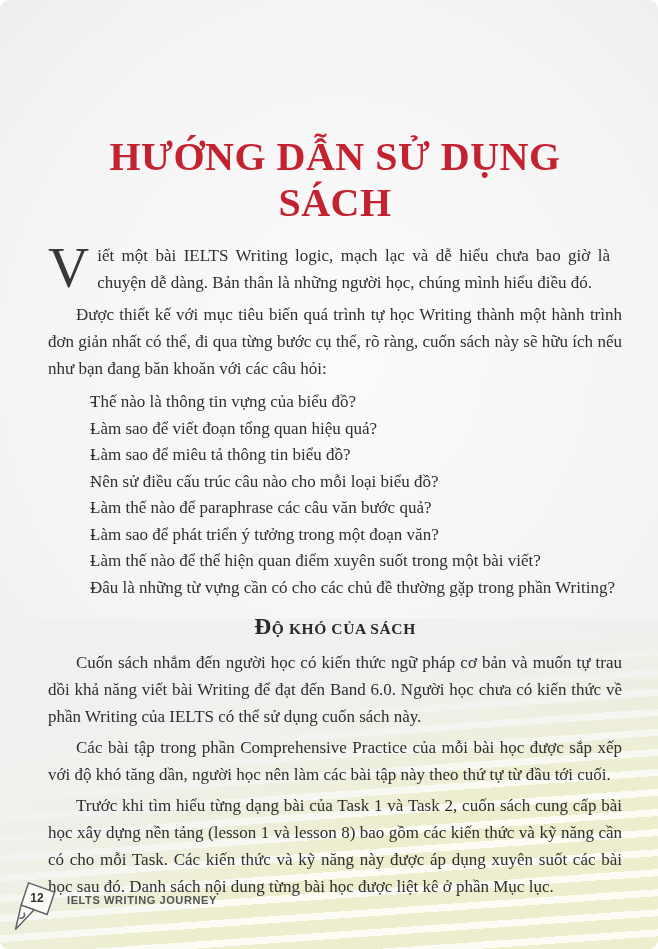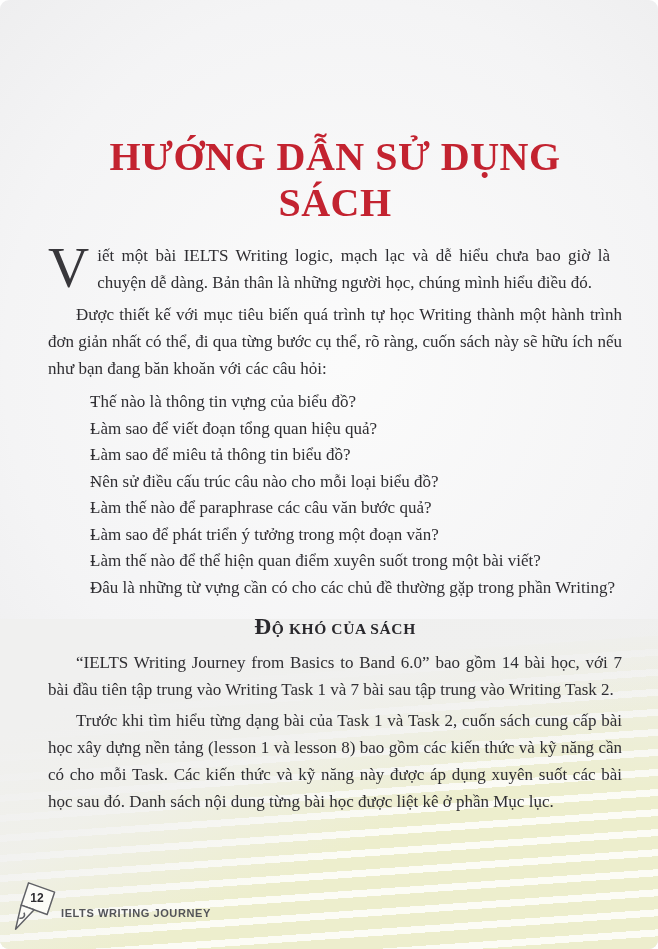--- a/index.html
+++ b/index.html
@@ -90,22 +90,22 @@
     text-indent: 0;
   }
   .section-heading::first-letter {
     font-size: 23.5px;
   }
 
   .footer {
     position: absolute;
     left: 13px; bottom: 16px;
     display: flex;
-    align-items: flex-end;
-    gap: 2px;
+    align-items: center;
+    gap: 8px;
   }
   .page-badge { width: 46px; height: 52px; flex: 0 0 auto; }
   .brand {
     font-family: "Liberation Sans", sans-serif;
     font-size: 11.5px;
     font-weight: 700;
     letter-spacing: 0.6px;
     color: #535458;
     transform: scaleX(0.96);
     transform-origin: left center;
@@ -157,22 +157,23 @@
         <span class="q-dash">-</span>
         <span class="q-text">Làm thế nào để thể hiện quan điểm xuyên suốt trong một bài viết?</span>
       </div>
       <div class="q-item">
         <span class="q-dash">-</span>
         <span class="q-text">Đâu là những từ vựng cần có cho các chủ đề thường gặp trong phần Writing?</span>
       </div>
     </div>
 
     <h2 class="section-heading">ĐỘ KHÓ CỦA SÁCH</h2>
+    <p class="para">Cuốn sách nhắm đến người học có kiến thức ngữ pháp cơ bản và muốn tự trau dồi khả năng viết bài Writing để đạt đến Band 6.0. Người học chưa có kiến thức về phần Writing của IELTS có thể sử dụng cuốn sách này.</p>
+    <p class="para">Các bài tập trong phần Comprehensive Practice của mỗi bài học được sắp xếp với độ khó tăng dần, người học nên làm các bài tập này theo thứ tự từ đầu tới cuối.</p>
 
-    <p class="para">“IELTS Writing Journey from Basics to Band 6.0” bao gồm 14 bài học, với 7 bài đầu tiên tập trung vào Writing Task 1 và 7 bài sau tập trung vào Writing Task 2.</p>
     <p class="para">Trước khi tìm hiểu từng dạng bài của Task 1 và Task 2, cuốn sách cung cấp bài học xây dựng nền tảng (lesson 1 và lesson 8) bao gồm các kiến thức và kỹ năng cần có cho mỗi Task. Các kiến thức và kỹ năng này được áp dụng xuyên suốt các bài học sau đó. Danh sách nội dung từng bài học được liệt kê ở phần Mục lục.</p>
 
   </div>
 
   <div class="footer">
     <svg class="page-badge" viewBox="0 0 48 56">
       <g stroke="#606166" stroke-width="1.6" stroke-linejoin="round" fill="#fcfcf7">
         <path d="M16 2 L44 12 L36 36 L8 26 Z"></path>
         <path d="M8 26 L2 52 L22 31 Z"></path>
         <path d="M6 40 C10 41, 13 38, 11 34"></path>

